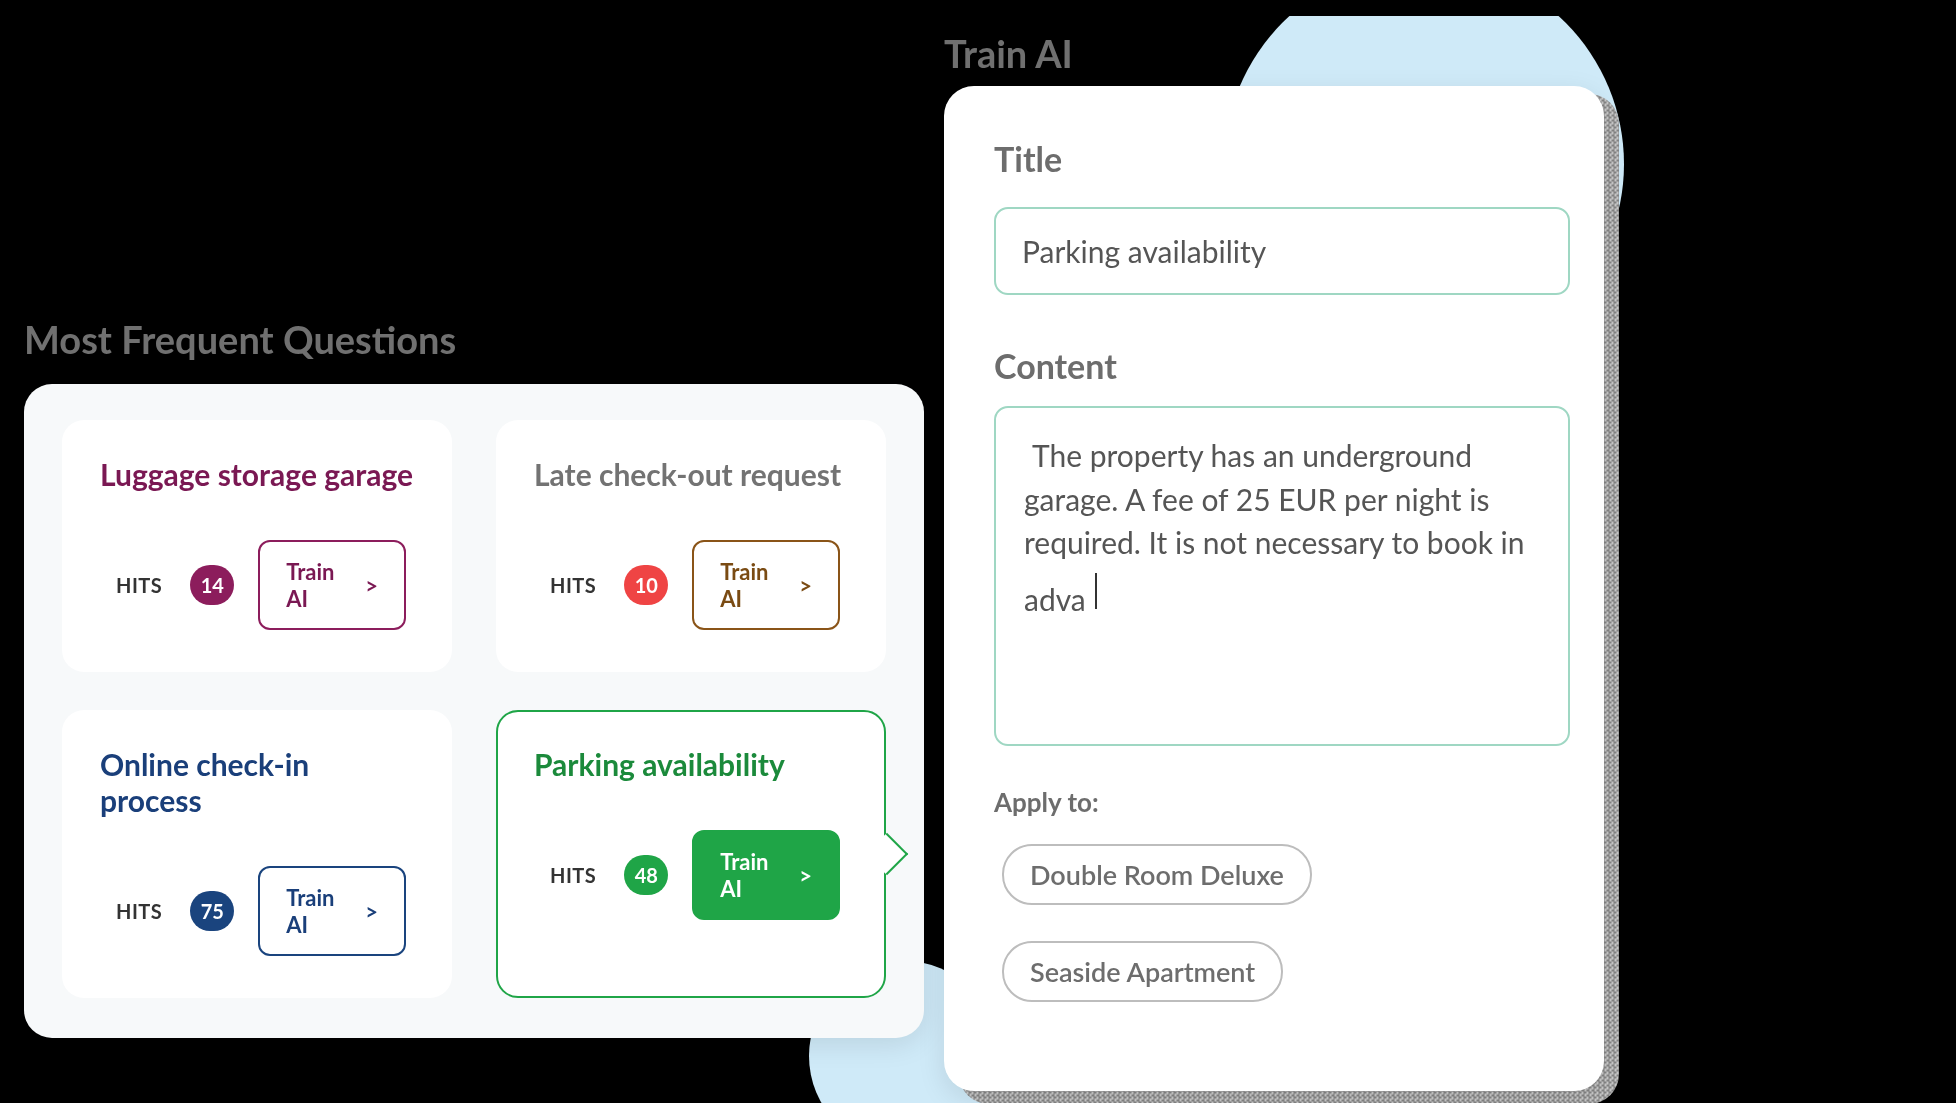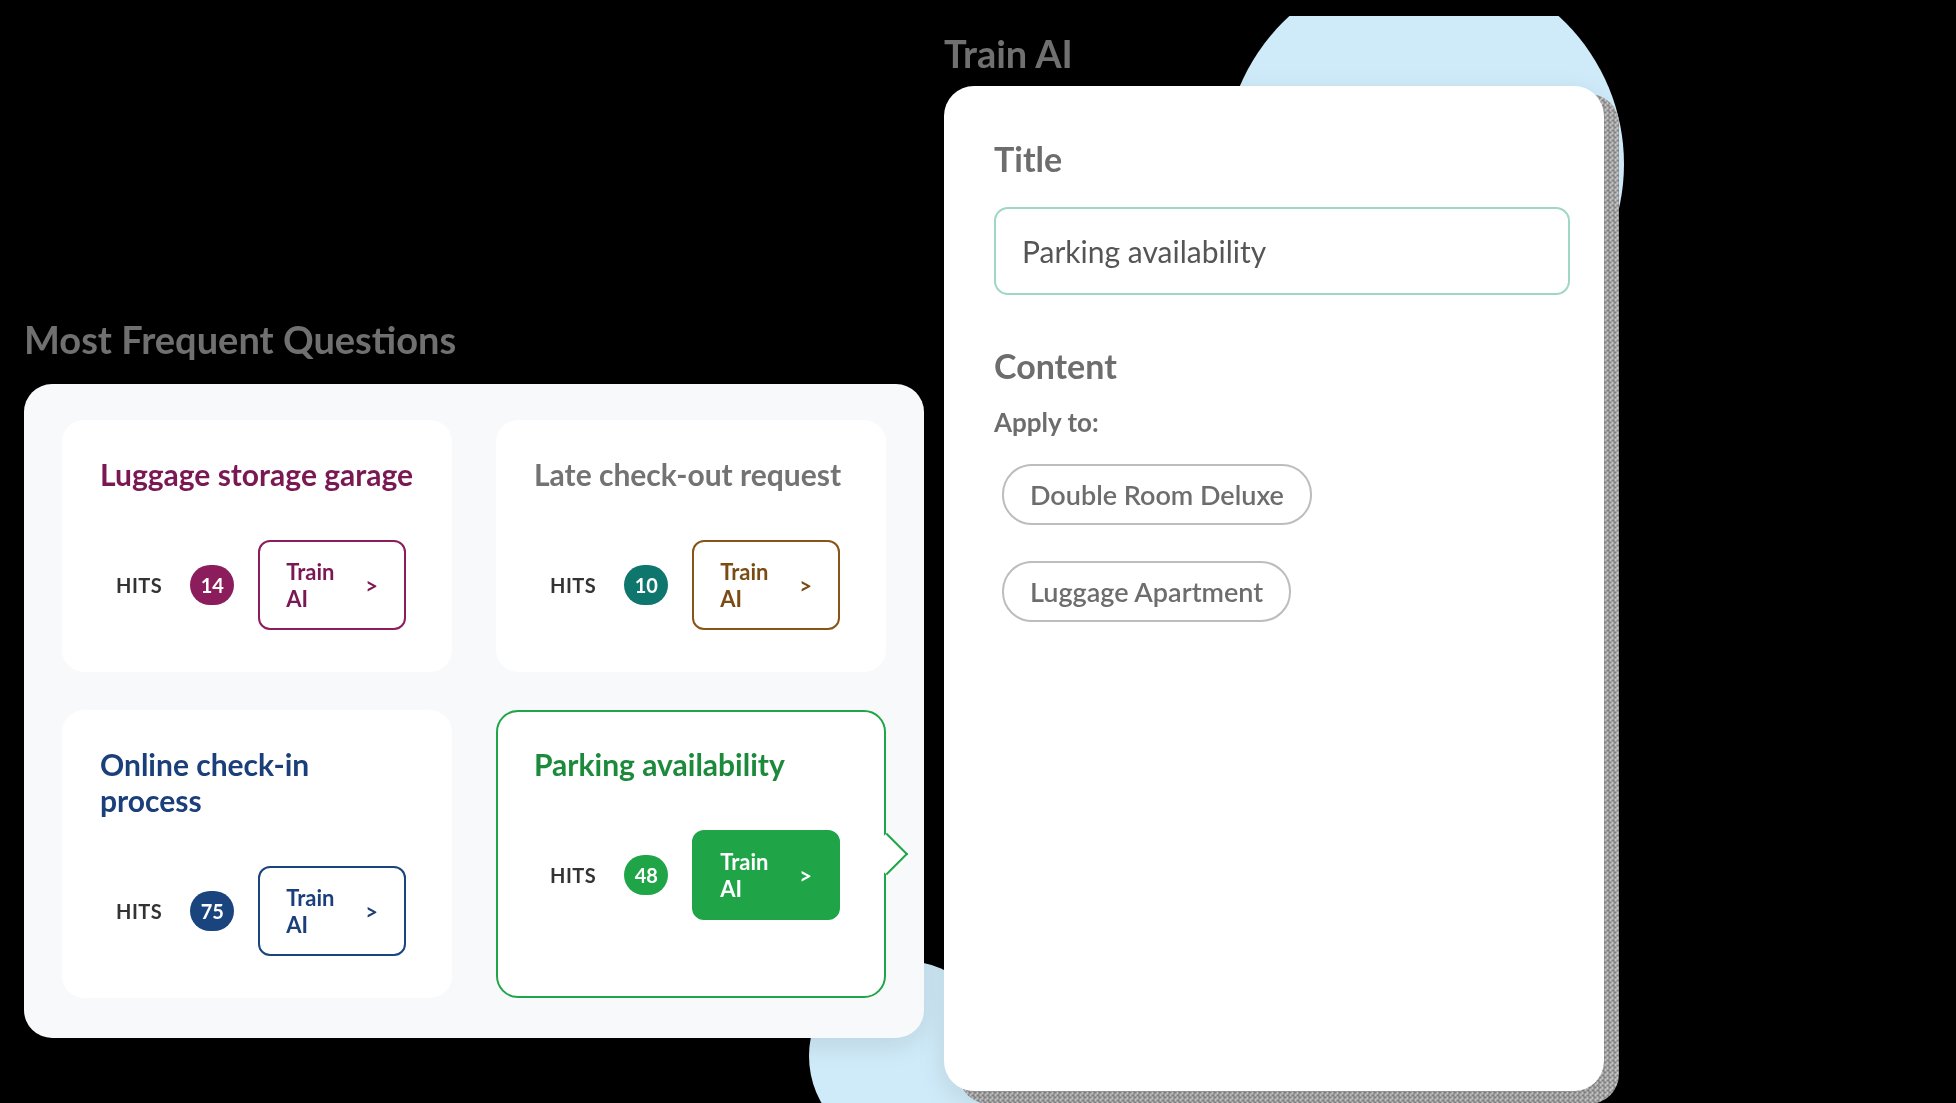--- a/index.html
+++ b/index.html
@@ -113,21 +113,21 @@
     cursor: pointer;
   }
   .train-btn .caret { font-weight: 700; }
 
   
   .c-purple .title { color: #7a1853; }
   .c-purple .hits-badge { background: #8c1d5c; }
   .c-purple .train-btn { color: #7a1853; border: 2px solid #8c1d5c; }
 
   .c-brown .title { color: #737373; }
-  .c-brown .hits-badge { background: #0f766e; }
+  .c-brown .hits-badge { background: #ef4444; }
   .c-brown .train-btn { color: #7a4b13; border: 2px solid #8a5418; }
 
   .c-blue .title { color: #1a3f7a; }
   .c-blue .hits-badge { background: #1a447e; }
   .c-blue .train-btn { color: #1a3f7a; border: 2px solid #1a447e; }
 
   .c-green .title { color: #1b8a3b; }
   .c-green .hits-badge { background: #1fa547; }
   .c-green .train-btn { color: #fff; background: #1fa547; border: 2px solid #1fa547; }
 
@@ -306,20 +306,23 @@
 </div>
 
 <div class="right-heading">Train AI</div>
 <div class="right-panel-border"></div>
 <div class="right-panel">
 
   <div class="field-label">Title</div>
   <input class="title-input" type="text" value="Parking availability" style="">
 
   <div class="field-label">Content</div>
+  <div class="content-area">
+    <span>The property has an underground garage. A fee of 25 EUR per night is required. It is not necessary to book in adva</span><span class="cursor"></span>
+  </div>
 
   <div class="apply-label">Apply to:</div>
   <div class="chips">
     <div class="chip">Double Room Deluxe</div>
-    <div class="chip">Luggage Apartment</div>
+    <div class="chip">Seaside Apartment</div>
   </div>
 
 </div>
 
 </body></html>

